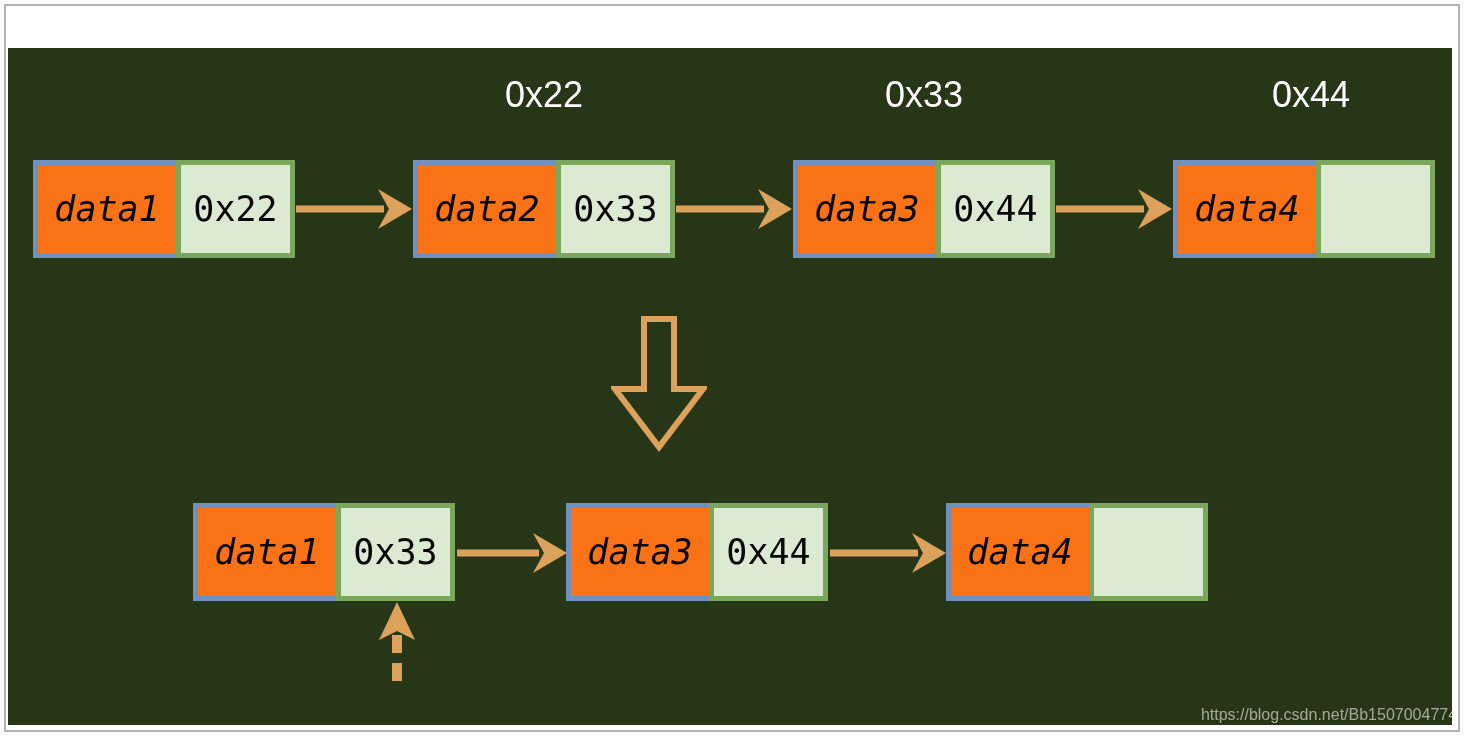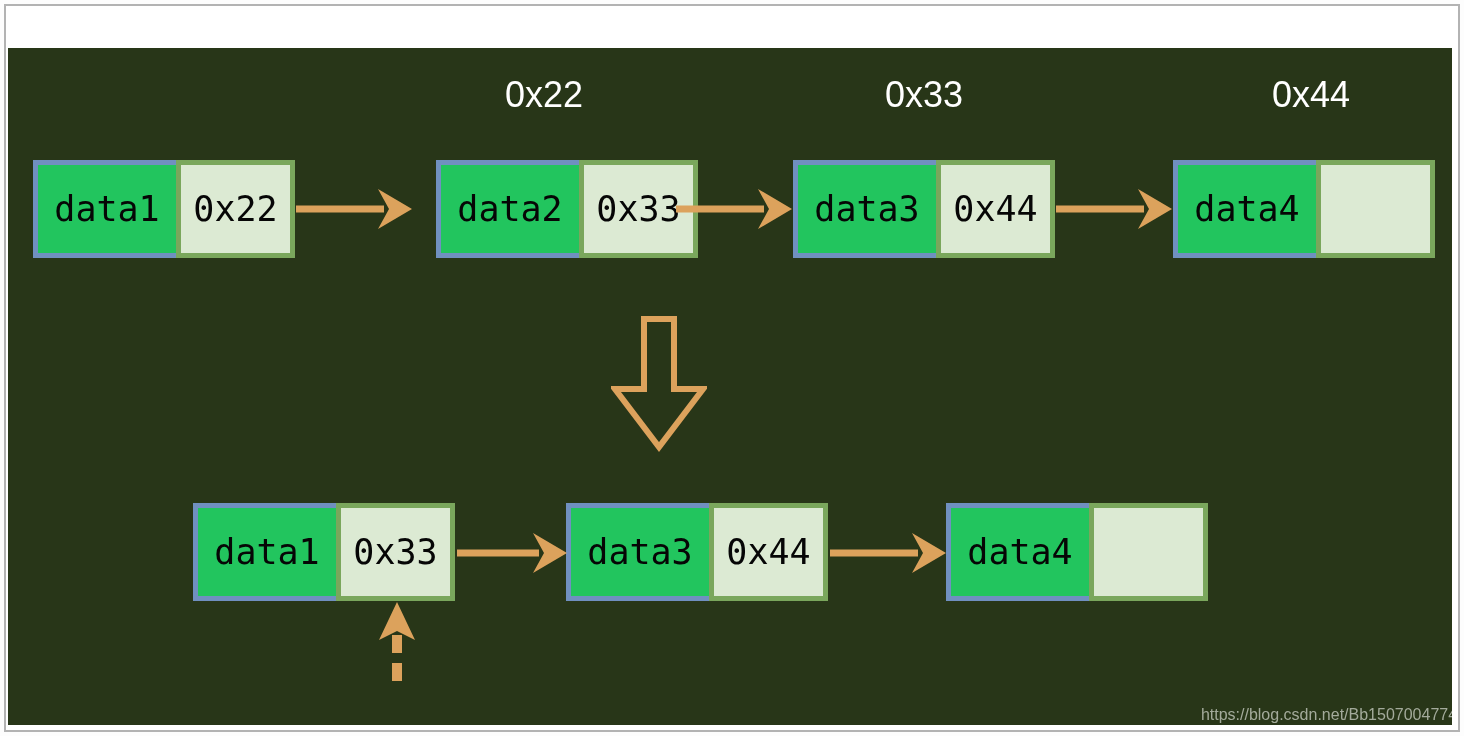--- a/index.html
+++ b/index.html
@@ -29,22 +29,23 @@
   .cell {
     box-sizing: border-box;
     display: flex; align-items: center; justify-content: center;
     font-family: "DejaVu Sans Mono", "Liberation Mono", monospace;
     font-size: 35px;
     color: #060606;
     height: 98px;
   }
   .cell.data {
     width: 148px;
-    background: #22c55e;
+    background: #f97316;
     border: 5px solid #7090c0;
+    font-style: italic;
   }
   .cell.ptr {
     width: 119px;
     margin-left: -5px;
     background: #dcead3;
     border: 5px solid #7aa75c;
   }
   .addr-label {
     position: absolute;
     width: 262px;
@@ -84,21 +85,21 @@
   <div class="panel">
 
     <div class="addr-label" style="left:405px">0x22</div>
     <div class="addr-label" style="left:785px">0x33</div>
     <div class="addr-label" style="left:1172px">0x44</div>
 
     <div class="node" style="left:25px; top:112px">
       <div class="cell data">data1</div>
       <div class="cell ptr">0x22</div>
     </div>
-    <div class="node" style="left:428px; top:112px">
+    <div class="node" style="left:405px; top:112px">
       <div class="cell data">data2</div>
       <div class="cell ptr">0x33</div>
     </div>
     <div class="node" style="left:785px; top:112px">
       <div class="cell data">data3</div>
       <div class="cell ptr">0x44</div>
     </div>
     <div class="node" style="left:1165px; top:112px">
       <div class="cell data">data4</div>
       <div class="cell ptr"></div>

